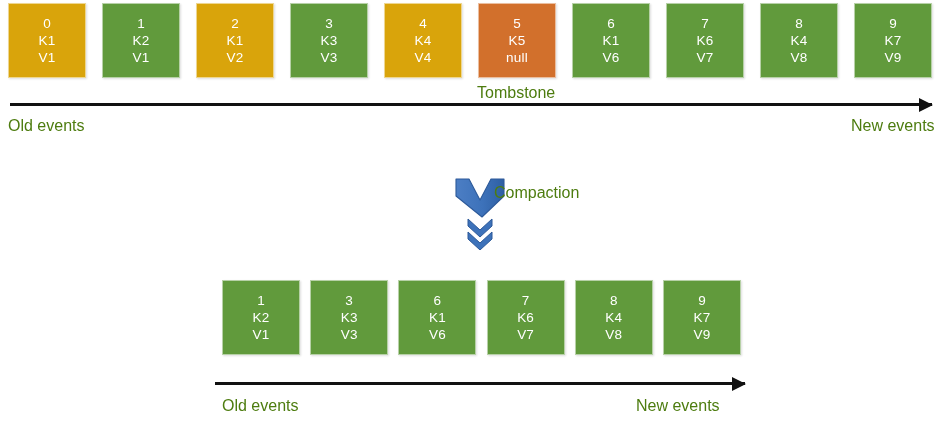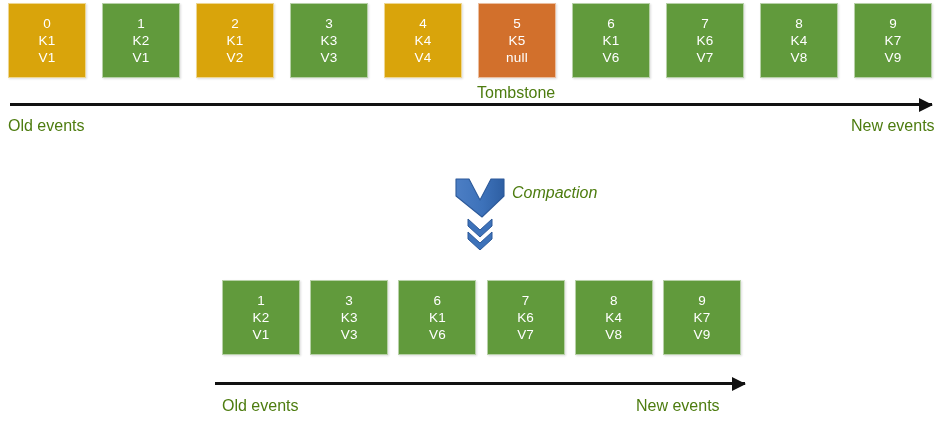--- a/index.html
+++ b/index.html
@@ -126,21 +126,21 @@
       </defs>
 
       <path d="M4 3 L17 3 L28 24 L39 3 L52 3 L52 20 L30 41 L4 20 Z" fill="url(#gblue)" stroke="#2C5999" stroke-width="1.1" stroke-linejoin="round"></path>
 
       <path d="M16 43 L28 54 L40 43 L40 50 L28 61 L16 50 Z" fill="#3D72BA" stroke="#2C5999" stroke-width="1" stroke-linejoin="round"></path>
 
       <path d="M16 56 L28 67 L40 56 L40 63 L28 74 L16 63 Z" fill="#3D72BA" stroke="#2C5999" stroke-width="1" stroke-linejoin="round"></path>
     </svg>
   </div>
 
-  <div class="lbl" style="left:512px;top:184px;font-style:italic;">Compaction</div>
+  <div class="lbl" style="left:494px;top:184px;">Compaction</div>
 
   <div id="bottom-row">
       <div class="evbox c-green" style="left: 222px; top: 280px;">
         <span>1</span>
         <span>K2</span>
         <span>V1</span>
       </div>
       <div class="evbox c-green" style="left: 310.2px; top: 280px;">
         <span>3</span>
         <span>K3</span>

